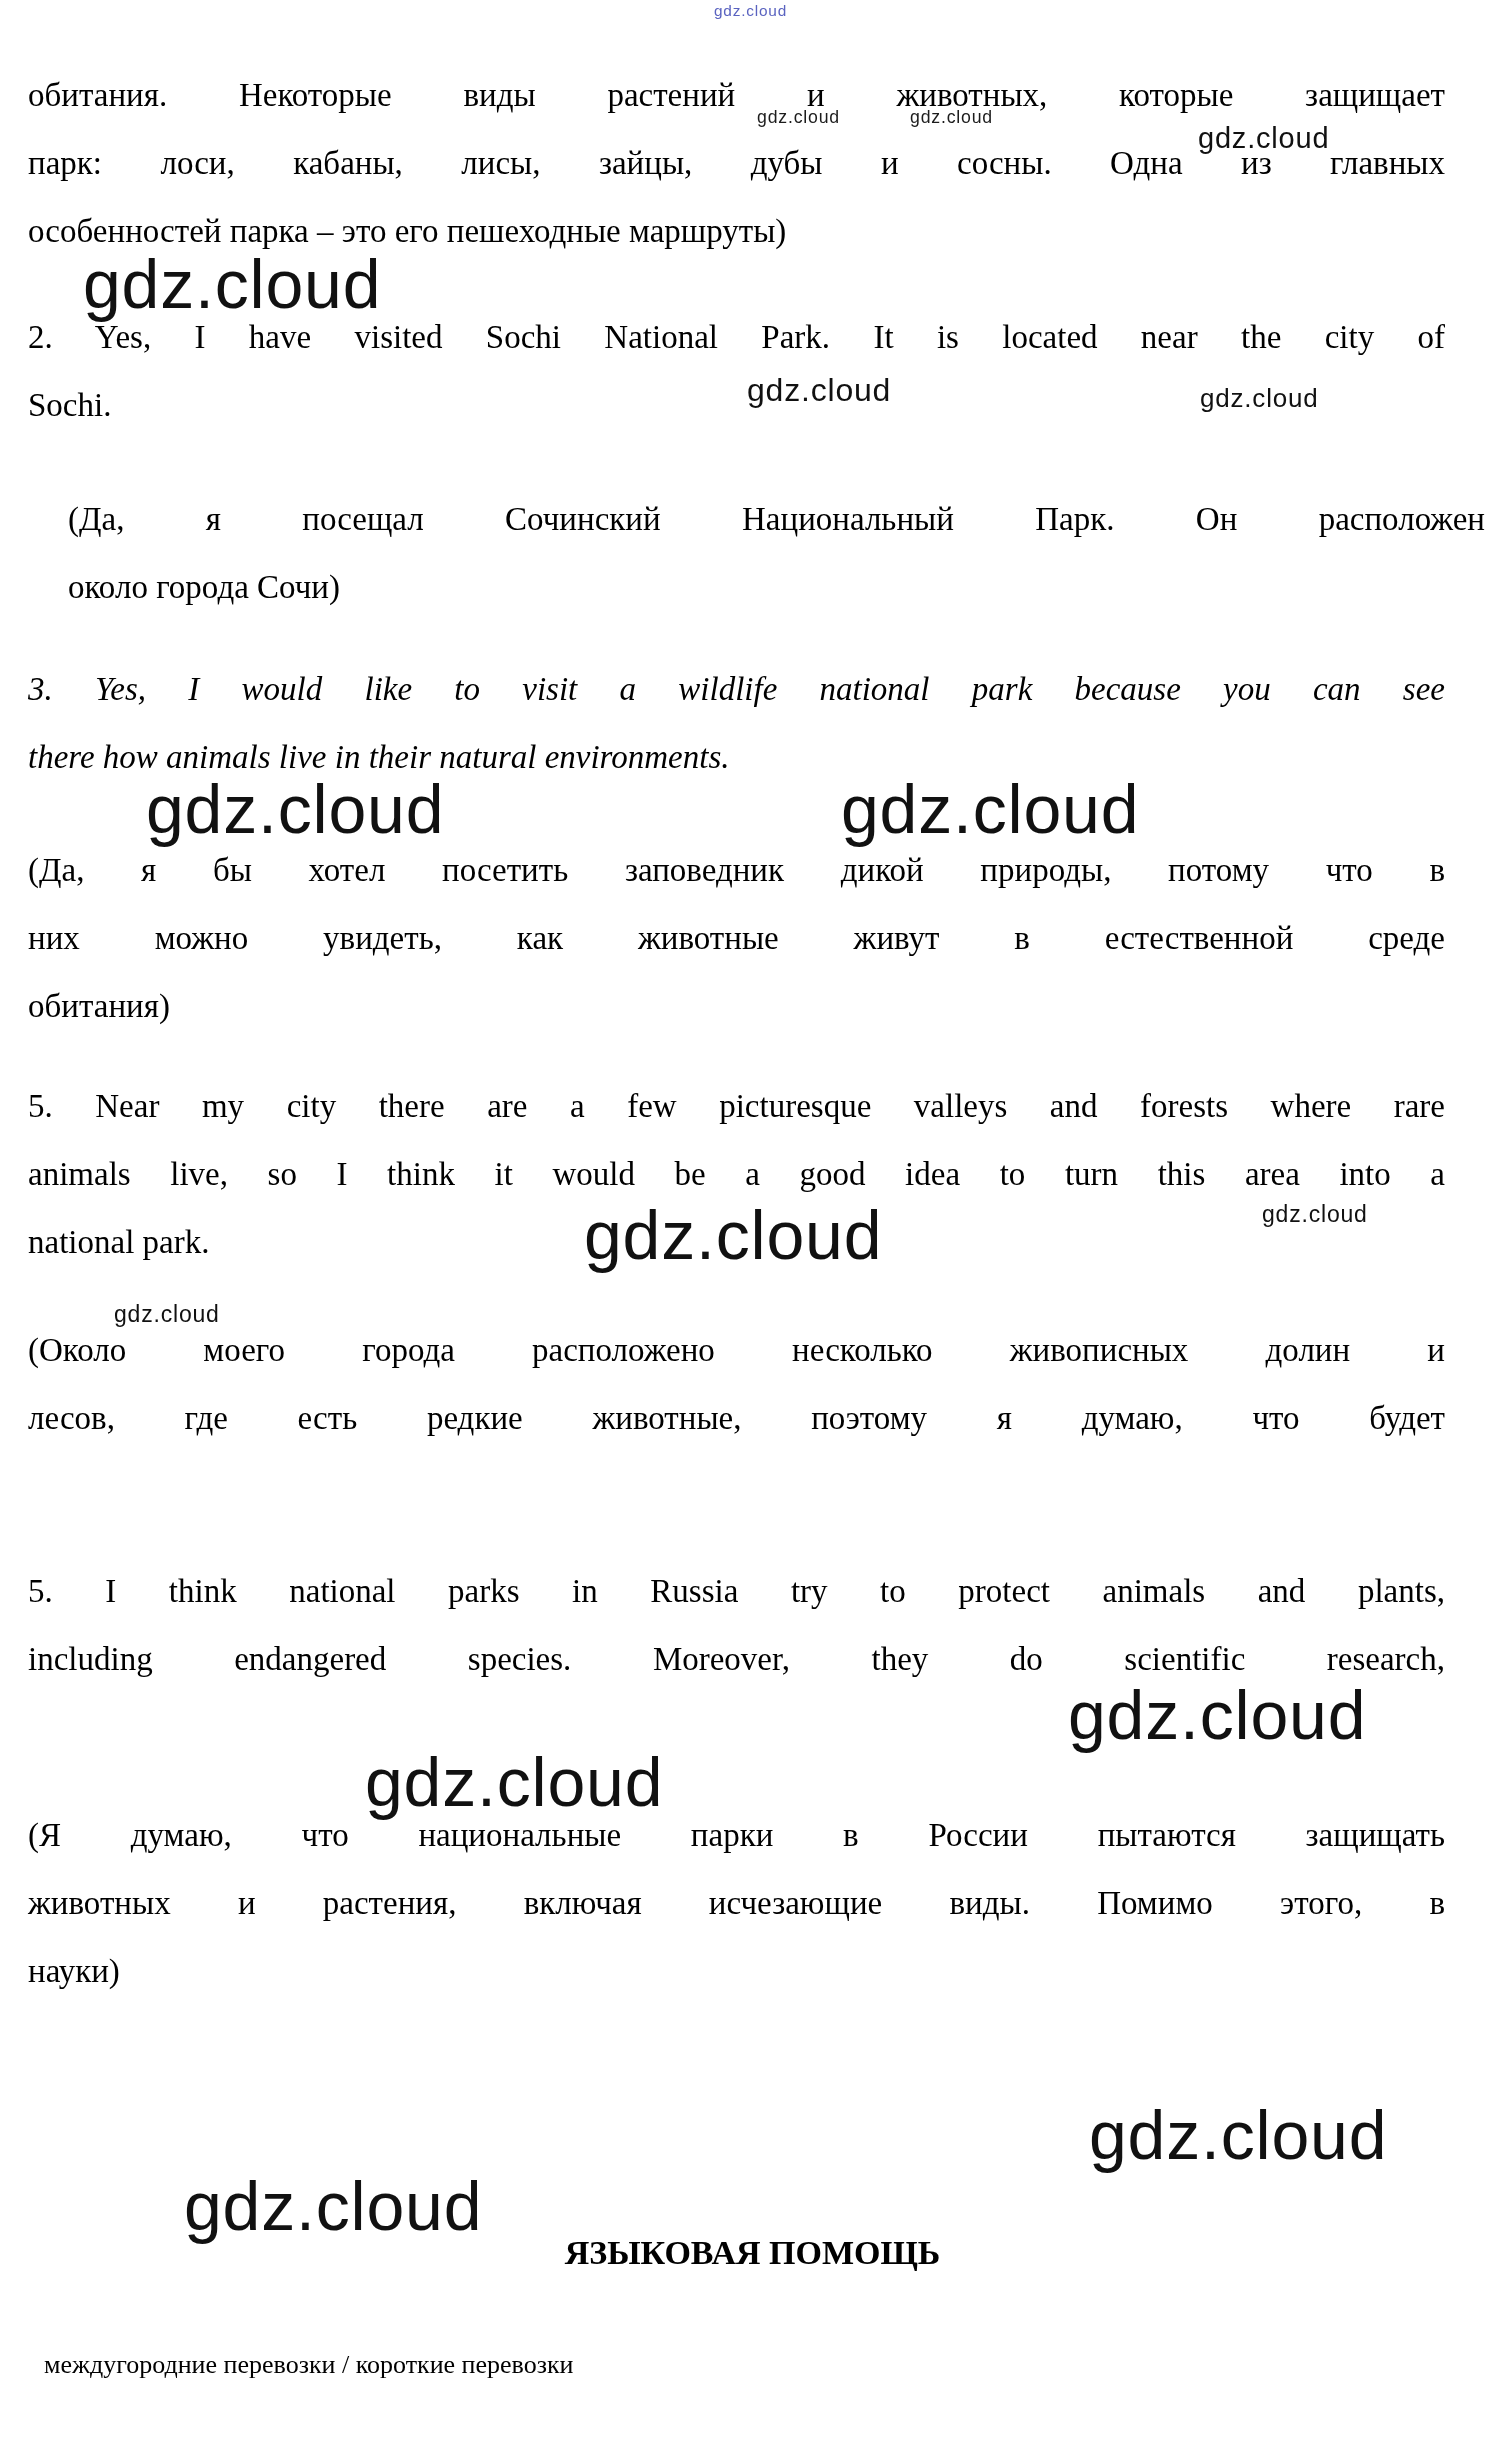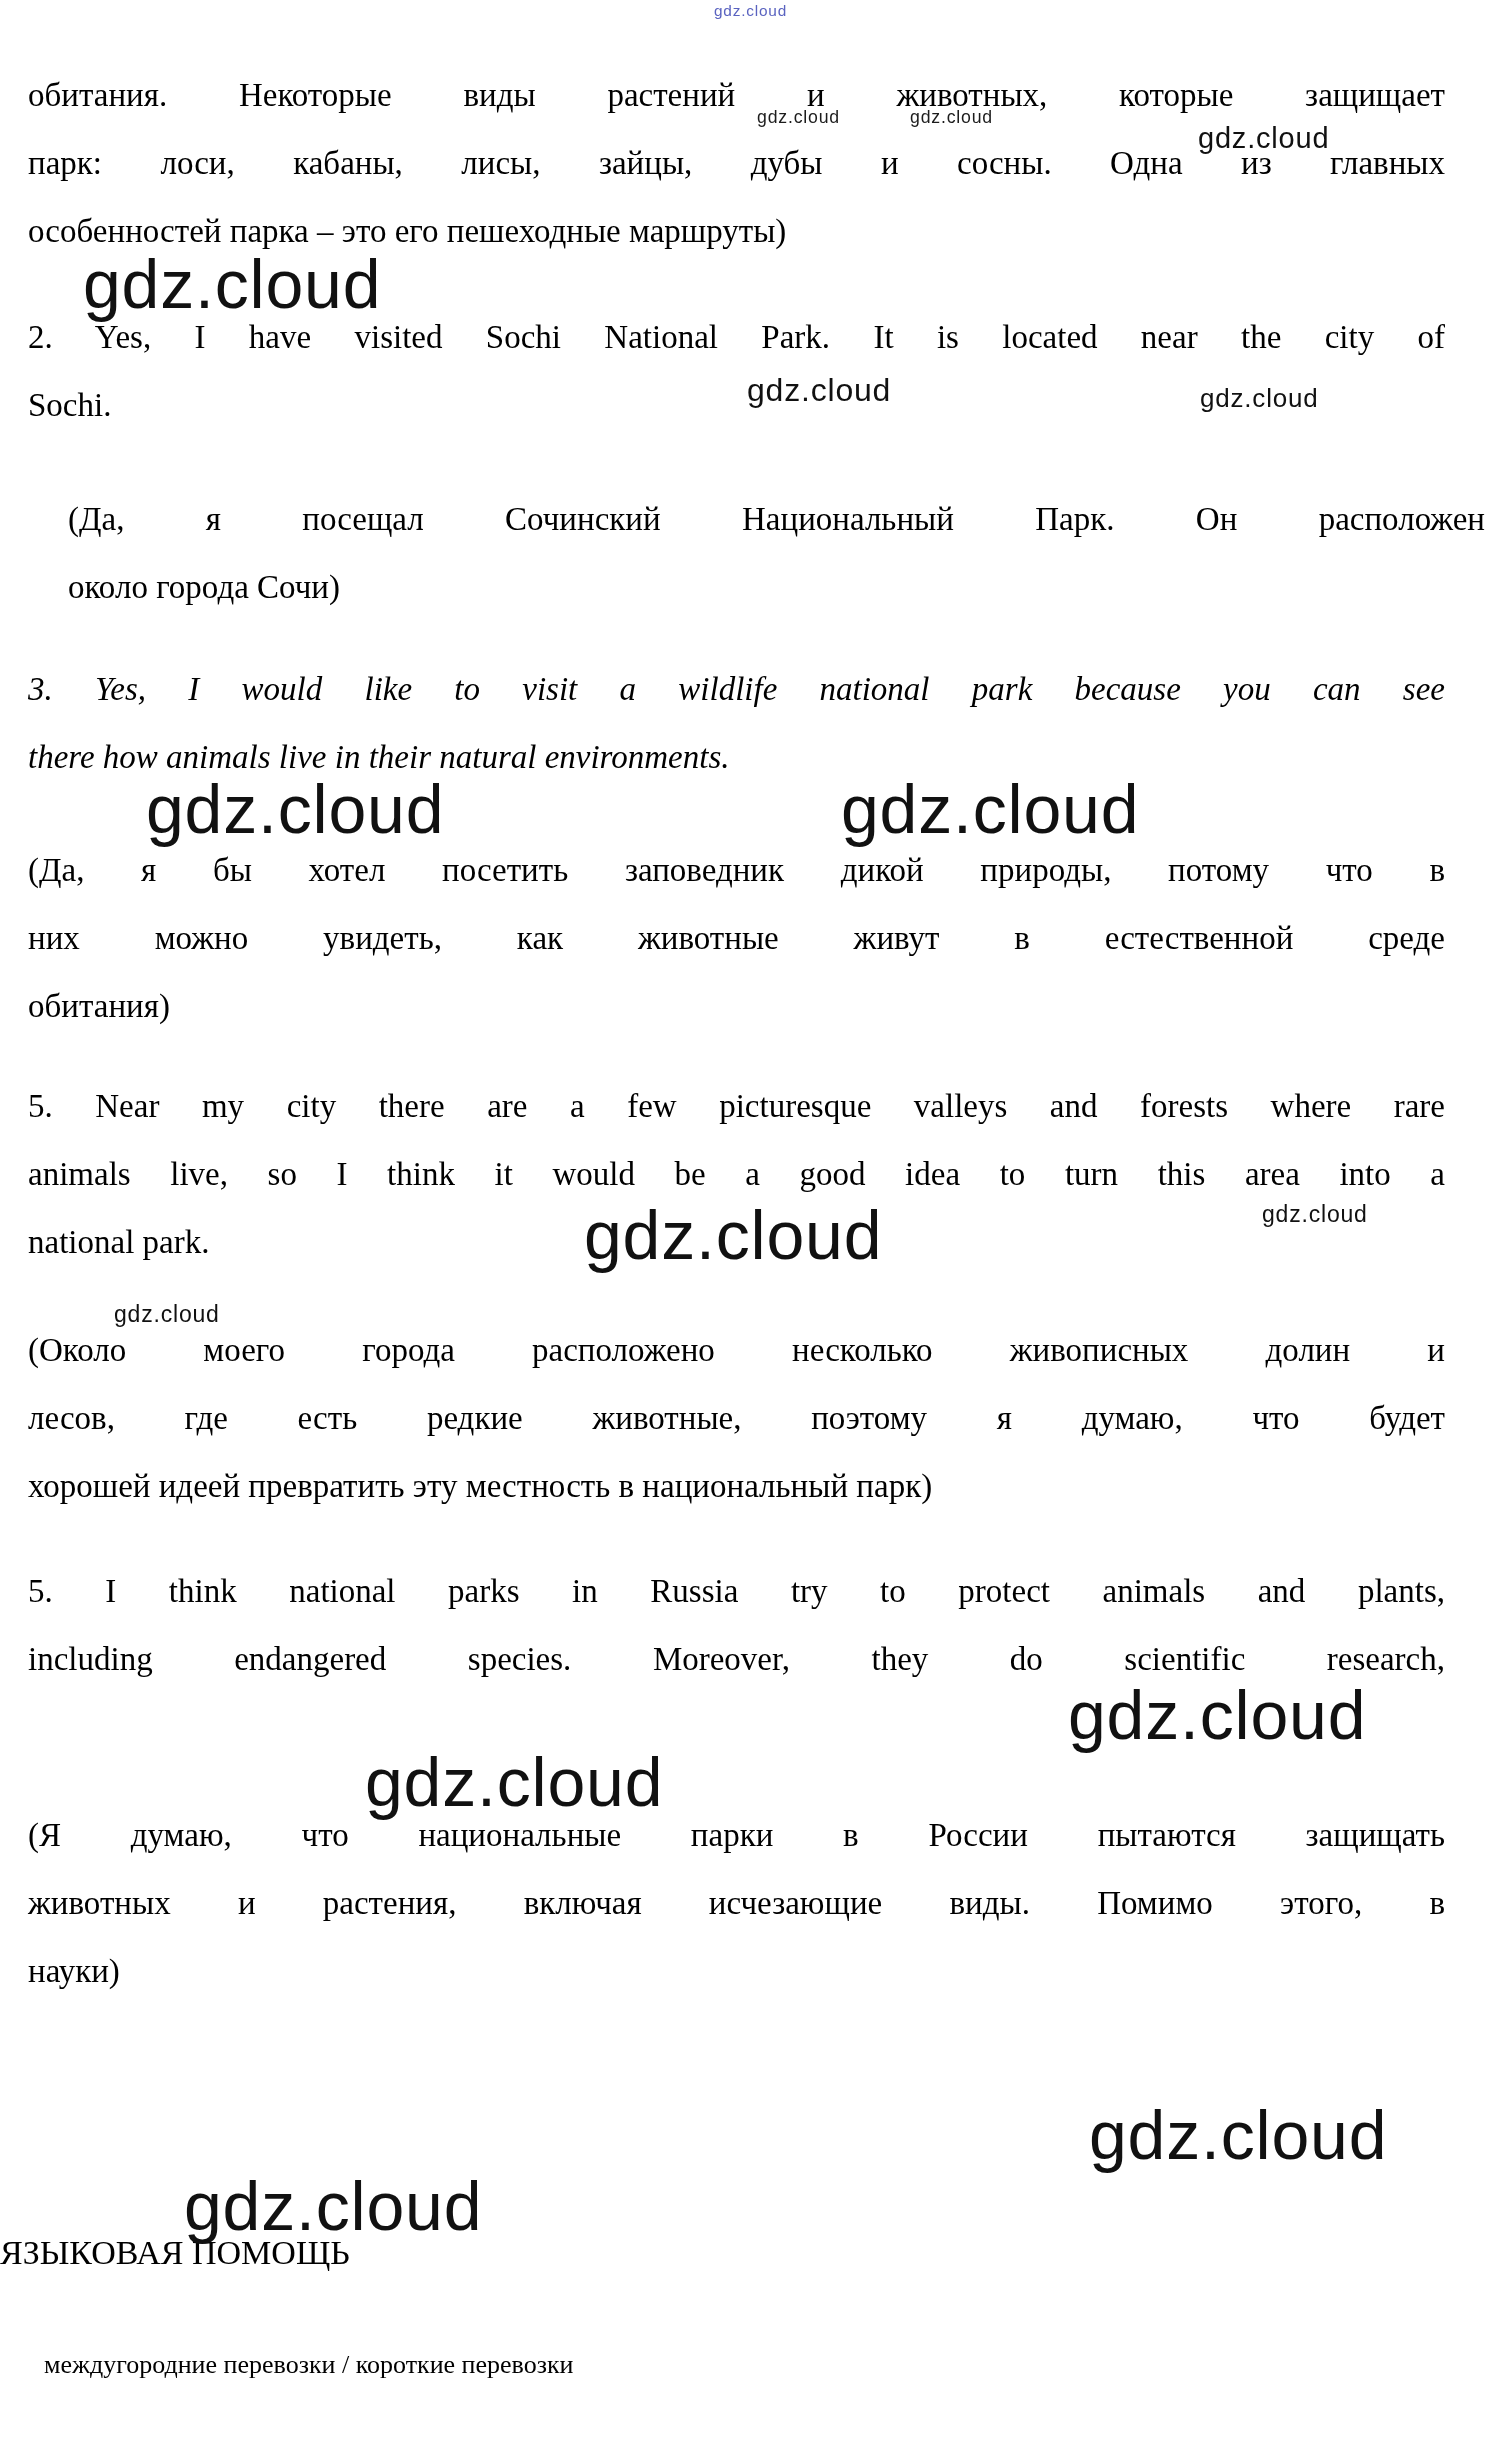--- a/index.html
+++ b/index.html
@@ -33,21 +33,22 @@
     font-weight: 400;
     letter-spacing: 0.8px;
     white-space: nowrap;
     line-height: 1.1;
   }
   .heading {
     position: absolute;
     top: 2233px;
     left: 0;
     width: 100%;
-    font-weight: normal;
+    text-align: center;
+    font-weight: bold;
     font-size: 34px;
     line-height: 1.2;
   }
   .footer-line {
     position: absolute;
     top: 2331px;
     left: 44px;
     width: 1417px;
     font-size: 26px;
     line-height: 68px;
@@ -82,21 +83,20 @@
       <div class="line last">обитания)</div>
     </div>
     <div class="para" style="top: 1072px;">
       <div class="line">5. Near my city there are a few picturesque valleys and forests where rare</div>
       <div class="line">animals live, so I think it would be a good idea to turn this area into a</div>
       <div class="line last">national park.</div>
     </div>
     <div class="para" style="top: 1316px;">
       <div class="line">(Около моего города расположено несколько живописных долин и</div>
       <div class="line">лесов, где есть редкие животные, поэтому я думаю, что будет</div>
-      <div class="line last">хорошей идеей превратить эту местность в национальный парк)</div>
     </div>
     <div class="para" style="top: 1557px;">
       <div class="line">5. I think national parks in Russia try to protect animals and plants,</div>
       <div class="line">including endangered species. Moreover, they do scientific research,</div>
     </div>
     <div class="para" style="top: 1801px;">
       <div class="line">(Я думаю, что национальные парки в России пытаются защищать</div>
       <div class="line">животных и растения, включая исчезающие виды. Помимо этого, в</div>
       <div class="line last">науки)</div>
     </div>

